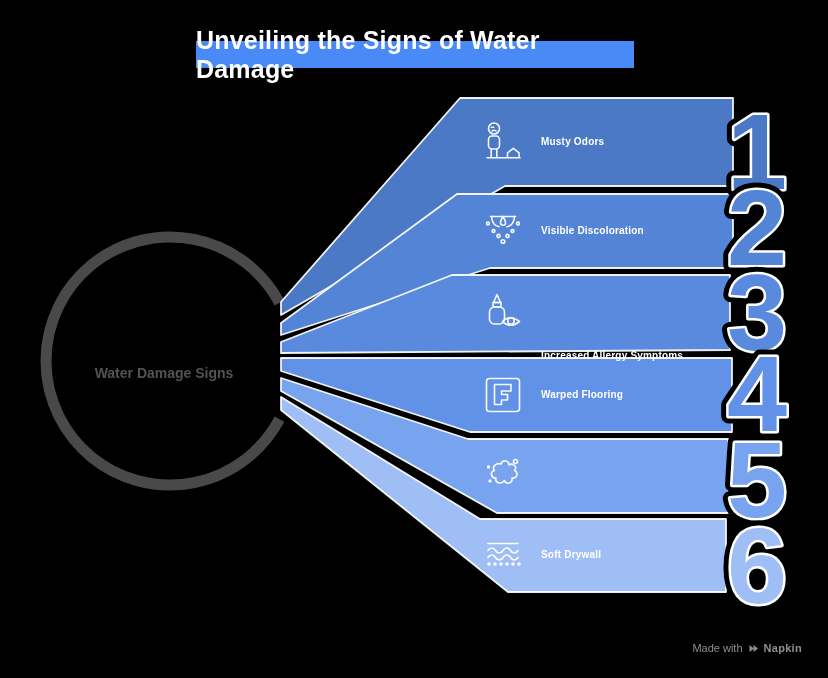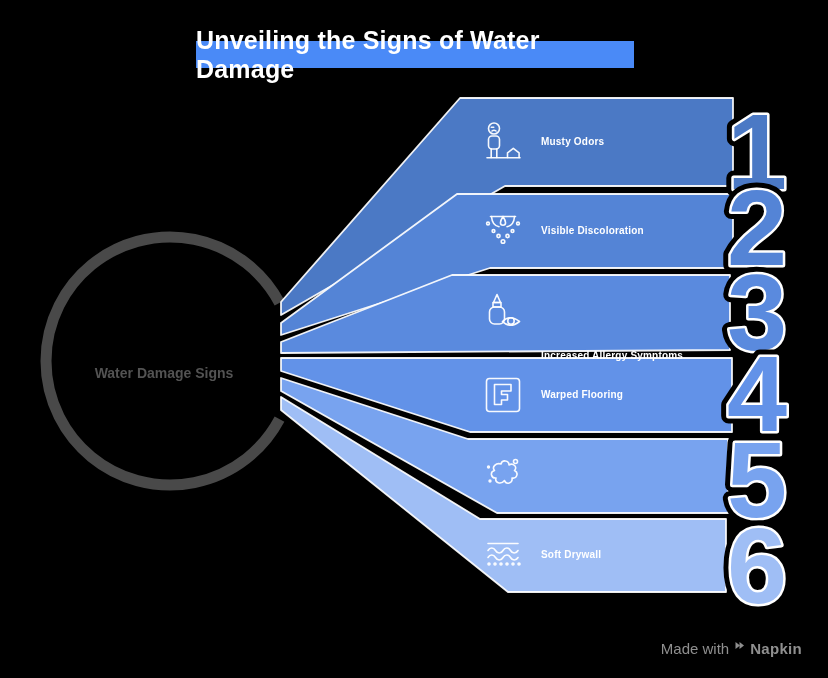--- a/index.html
+++ b/index.html
@@ -28,22 +28,22 @@
     color:#535353;font-size:14px;font-weight:700;margin-top:13px;
   }
   .band-label{
     position:absolute;left:541px;height:44px;width:180px;
     display:flex;align-items:center;
     color:#fff;font-size:10px;font-weight:700;line-height:22px;letter-spacing:0.2px;
   }
   .band-label.wrap{width:150px;margin-top:44px;}
   .footer{
     position:absolute;right:26px;top:640px;height:16px;
-    display:flex;align-items:flex-start;gap:5px;
-    color:#8f8f8f;font-size:15px;font-weight:400;
+    display:flex;align-items:center;gap:5px;
+    color:#8f8f8f;font-size:11px;font-weight:400;
   }
   .footer .brand{font-weight:700;letter-spacing:0.3px;}
 </style>
 </head>
 <body>
 
 <div class="stage">
 
   <svg class="scene" width="828" height="678" viewBox="0 0 828 678">
 

